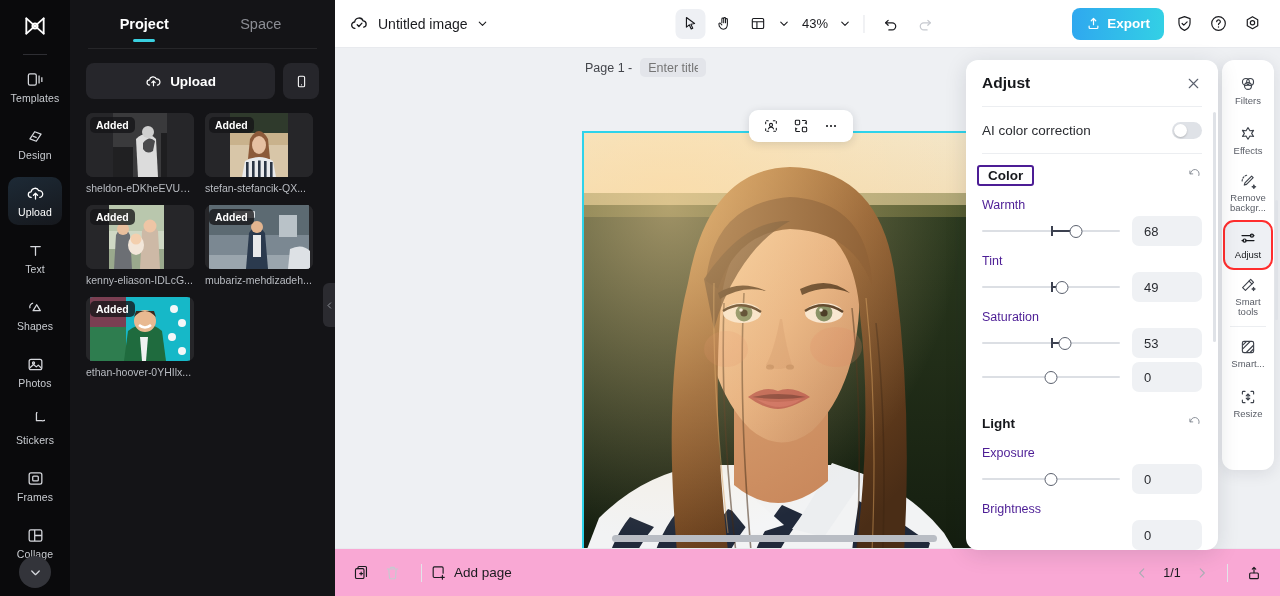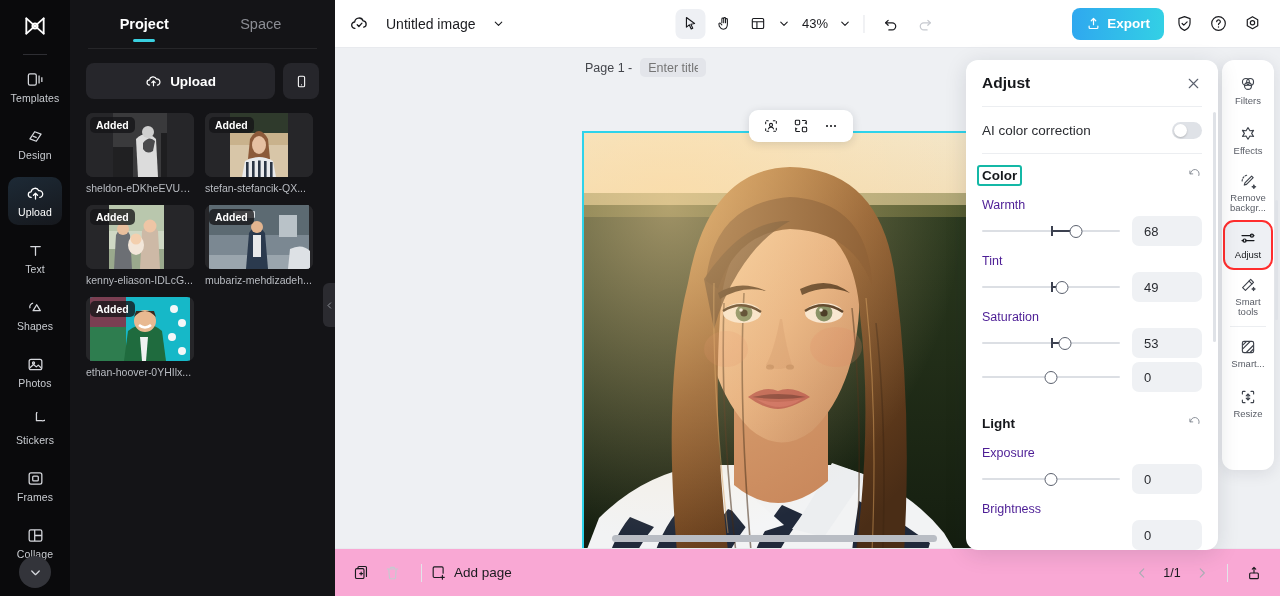--- a/index.html
+++ b/index.html
@@ -80,21 +80,21 @@
     background: #2b2b30; border-radius: 6px 0 0 6px;
     display: flex; align-items: center; justify-content: center; cursor: pointer; z-index: 20;
   }
 
   
   .main { flex: 1; height: 596px; position: relative; background: #eef0f3; }
   .topbar {
     height: 48px; background: #fff; display: flex; align-items: center;
     padding: 0 14px; border-bottom: 1px solid #e8eaee; position: relative;
   }
-  .tb-left { display: flex; align-items: center; gap: 16px; }
+  .tb-left { display: flex; align-items: center; gap: 8px; }
   .doc-title { font-size: 14px; color: #1a1b1f; }
   .tb-center {
     position: absolute; left: 50%; transform: translateX(-50%);
     display: flex; align-items: center; gap: 4px;
   }
   .tool-btn {
     width: 30px; height: 30px; border-radius: 7px;
     display: flex; align-items: center; justify-content: center; cursor: pointer;
   }
   .tool-btn.sel { background: #eef0f4; }
@@ -170,21 +170,21 @@
   .toggle::after {
     content: ""; position: absolute; top: 2px; left: 2px;
     width: 13px; height: 13px; border-radius: 50%; background: #fff;
     box-shadow: 0 1px 2px rgba(0,0,0,.2);
   }
   .sec-head {
     display: flex; align-items: center; padding: 0 16px; height: 34px; margin-top: 4px;
   }
   .sec-title { font-size: 13.5px; font-weight: bold; color: #16181c; }
   .sec-title.boxed {
-    border: 2px solid #14b8a6; border-radius: 3px; padding: 1px 3px; margin: -3px -5px;
+    border: 2px solid #4c1d95; border-radius: 3px; padding: 1px 9px; margin: -3px -5px;
   }
   .sec-reset { margin-left: auto; cursor: pointer; }
   .slider-group { padding: 0 16px; }
   .slider-label { font-size: 12.5px; color: #4c1d95; margin: 6px 0 2px; }
   .slider-row { display: flex; align-items: center; gap: 12px; height: 34px; }
   .track { position: relative; flex: 1; height: 16px; cursor: pointer; }
   .track-bg {
     position: absolute; top: 7px; left: 0; right: 0; height: 2px;
     background: #dcdfe4; border-radius: 1px;
   }

